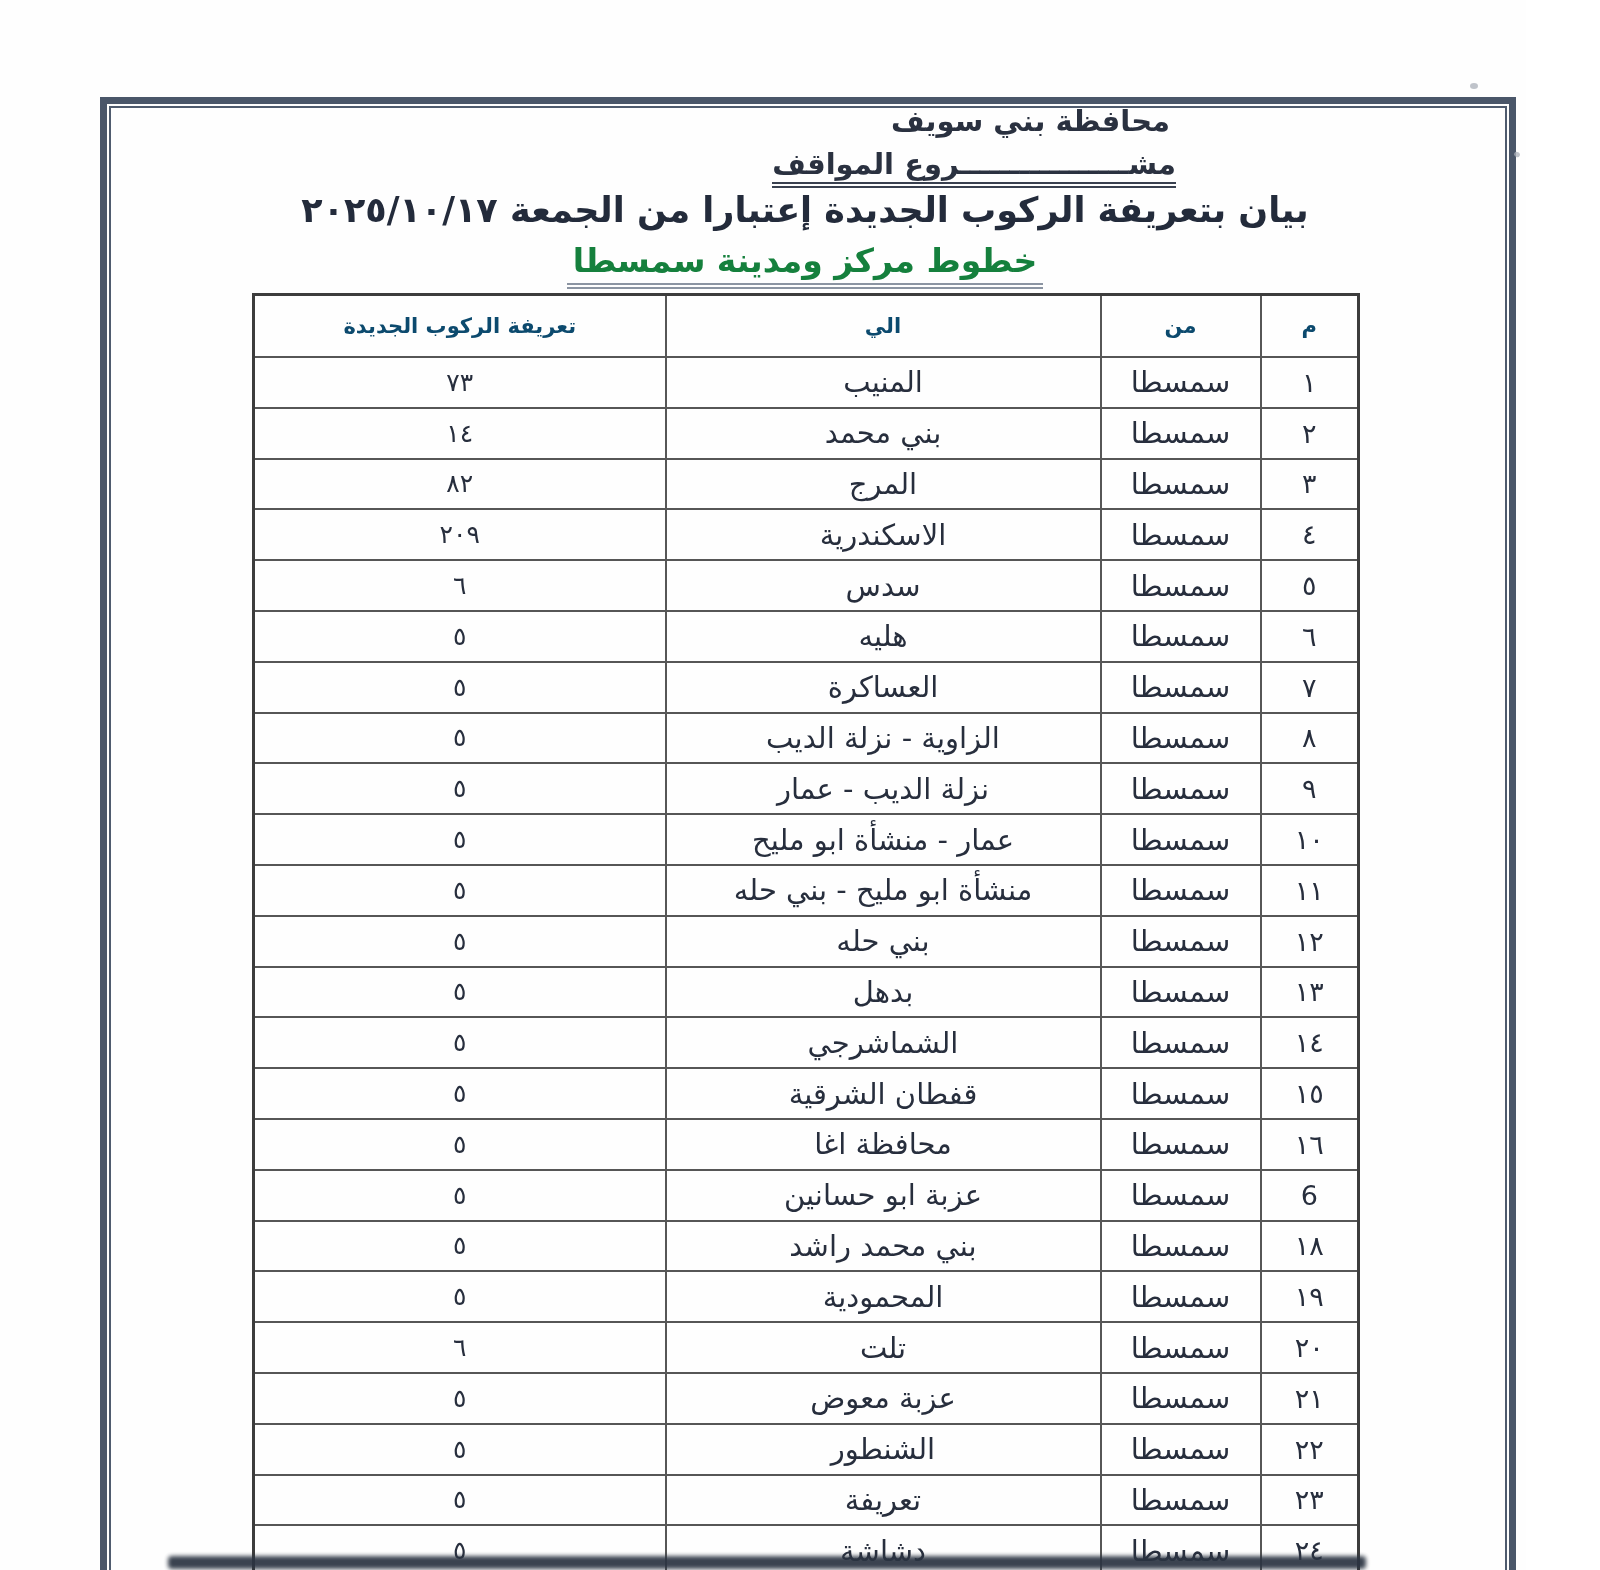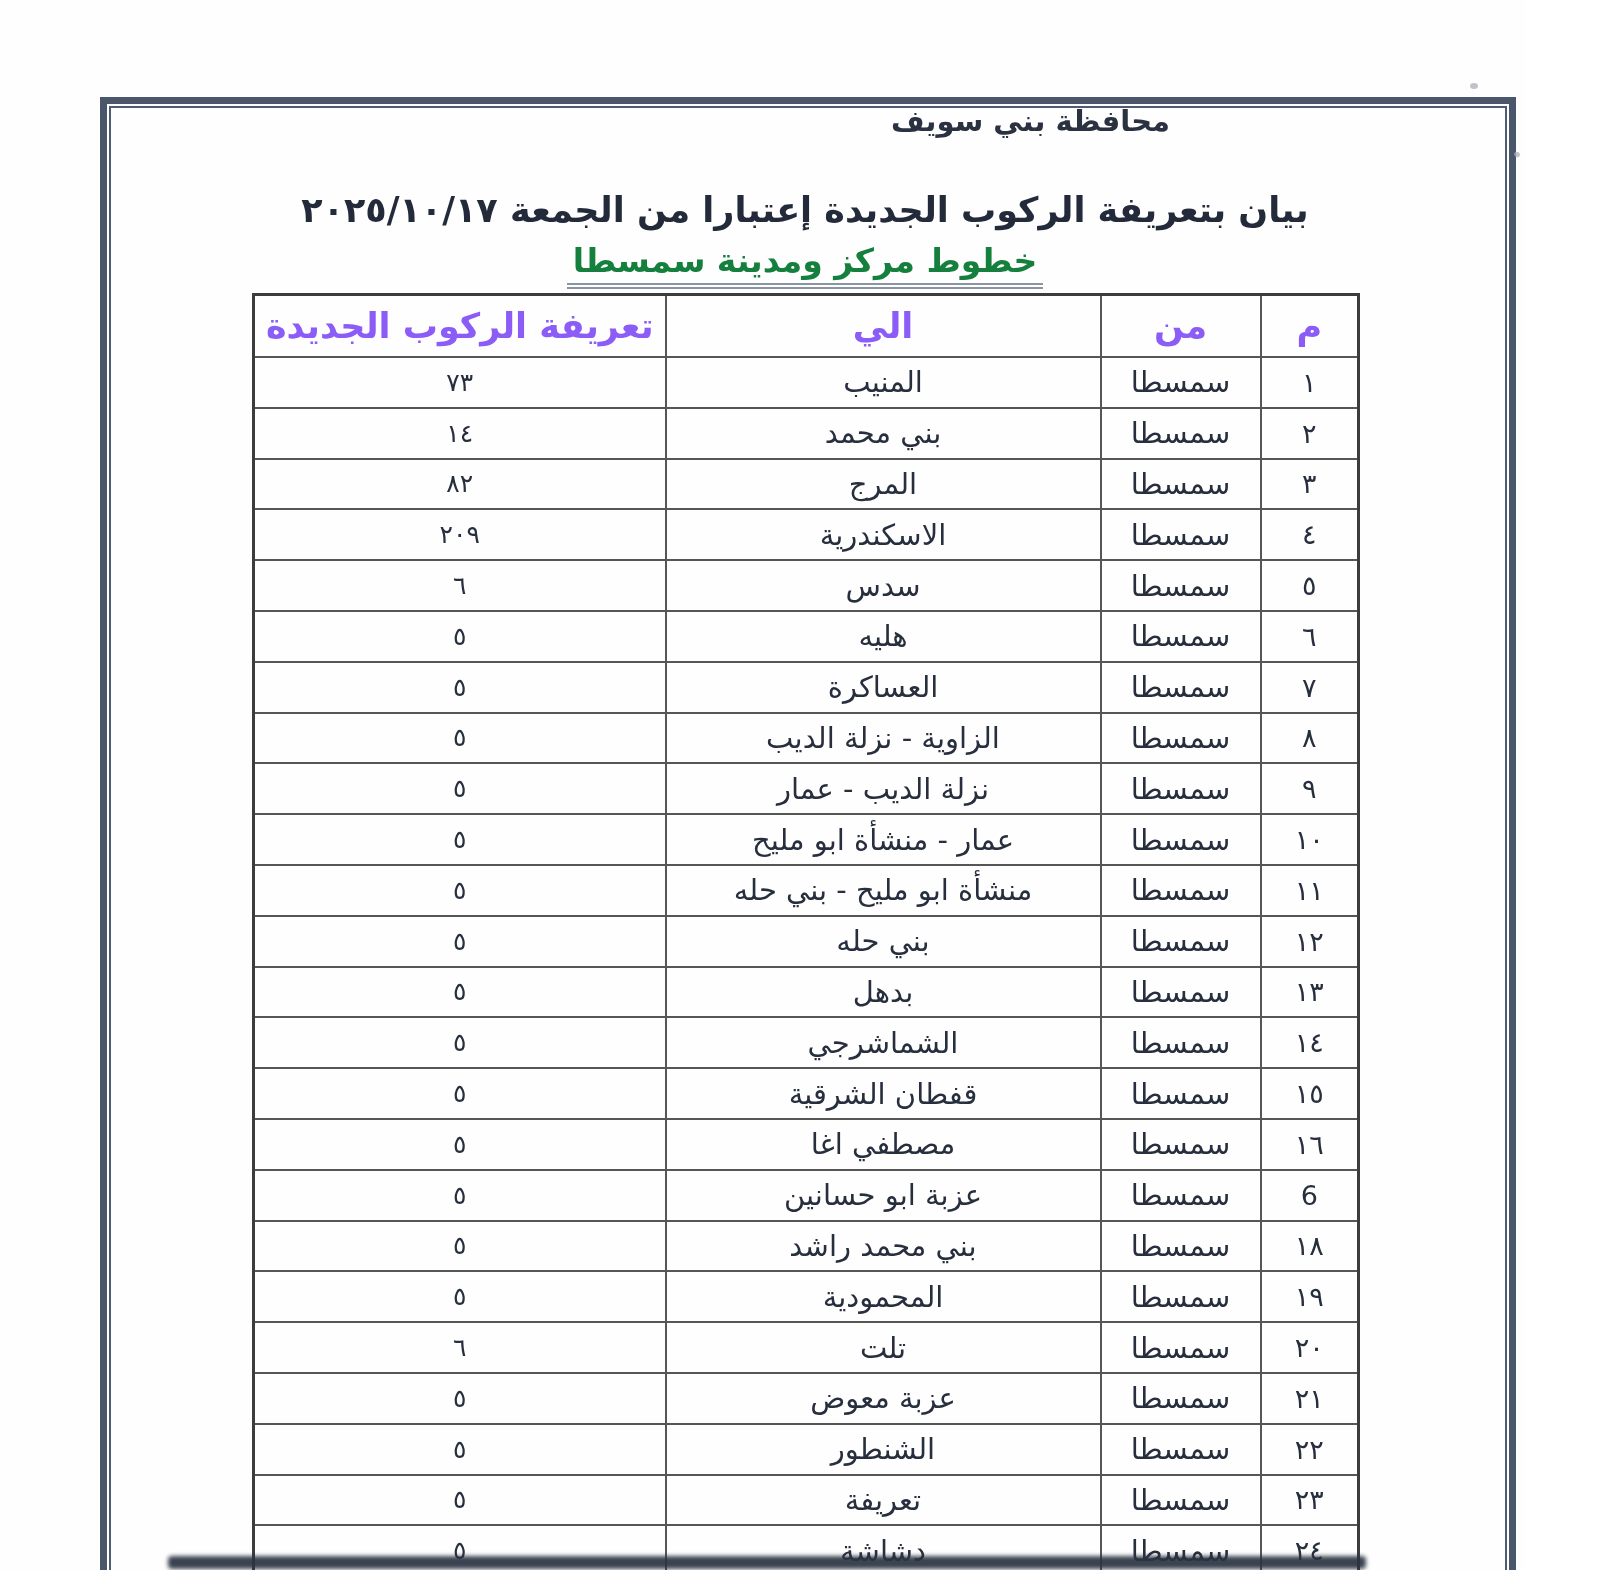--- a/index.html
+++ b/index.html
@@ -46,21 +46,21 @@
     position:absolute;left:252px;top:293px;
     border-collapse:collapse;table-layout:fixed;direction:rtl;
     background:transparent;
   }
   .fare-table th,.fare-table td{
     border:2px solid #565656;text-align:center;vertical-align:middle;
     padding:0;white-space:nowrap;overflow:hidden;
   }
   .fare-table{border:3px solid #3c3c3c;}
   .fare-table th{
-    height:60px;font-size:35px;font-weight:bold;color:#8b5cf6;
+    height:60px;font-size:21px;font-weight:bold;color:#0c4a6e;
   }
   .fare-table td{
     height:48.8px;font-size:29px;color:#272e3d;
   }
   .fare-table td.c-no{font-size:27px;}
   .fare-table td.c-fare{font-size:25px;}
   col.w-no{width:98px;}
   col.w-from{width:160px;}
   col.w-to{width:435px;}
   col.w-fare{width:412px;}
@@ -77,20 +77,21 @@
 <body>
 
 <div class="page" dir="rtl">
 
   <div class="frame-outer">
     <div class="frame-inner"></div>
   </div>
 
   <div class="gov-line">محافظة بني سويف</div>
 
+  <div class="dept-line">مشـــــــــــــــــروع المواقف</div>
 
   <div class="title-line">
     <span>بيان بتعريفة الركوب الجديدة إعتبارا من الجمعة</span>
     <span dir="ltr">٢٠٢٥/١٠/١٧</span>
   </div>
 
   <div class="subtitle-wrap">
     <span class="subtitle">خطوط مركز ومدينة سمسطا</span>
   </div>
 
@@ -196,21 +197,21 @@
         </tr>
         <tr>
           <td class="c-no">١٥</td>
           <td class="c-from">سمسطا</td>
           <td class="c-to">قفطان الشرقية</td>
           <td class="c-fare">٥</td>
         </tr>
         <tr>
           <td class="c-no">١٦</td>
           <td class="c-from">سمسطا</td>
-          <td class="c-to">مصطفي اغا</td>
+          <td class="c-to">محافظة اغا</td>
           <td class="c-fare">٥</td>
         </tr>
         <tr>
           <td class="c-no">6</td>
           <td class="c-from">سمسطا</td>
           <td class="c-to">عزبة ابو حسانين</td>
           <td class="c-fare">٥</td>
         </tr>
         <tr>
           <td class="c-no">١٨</td>

